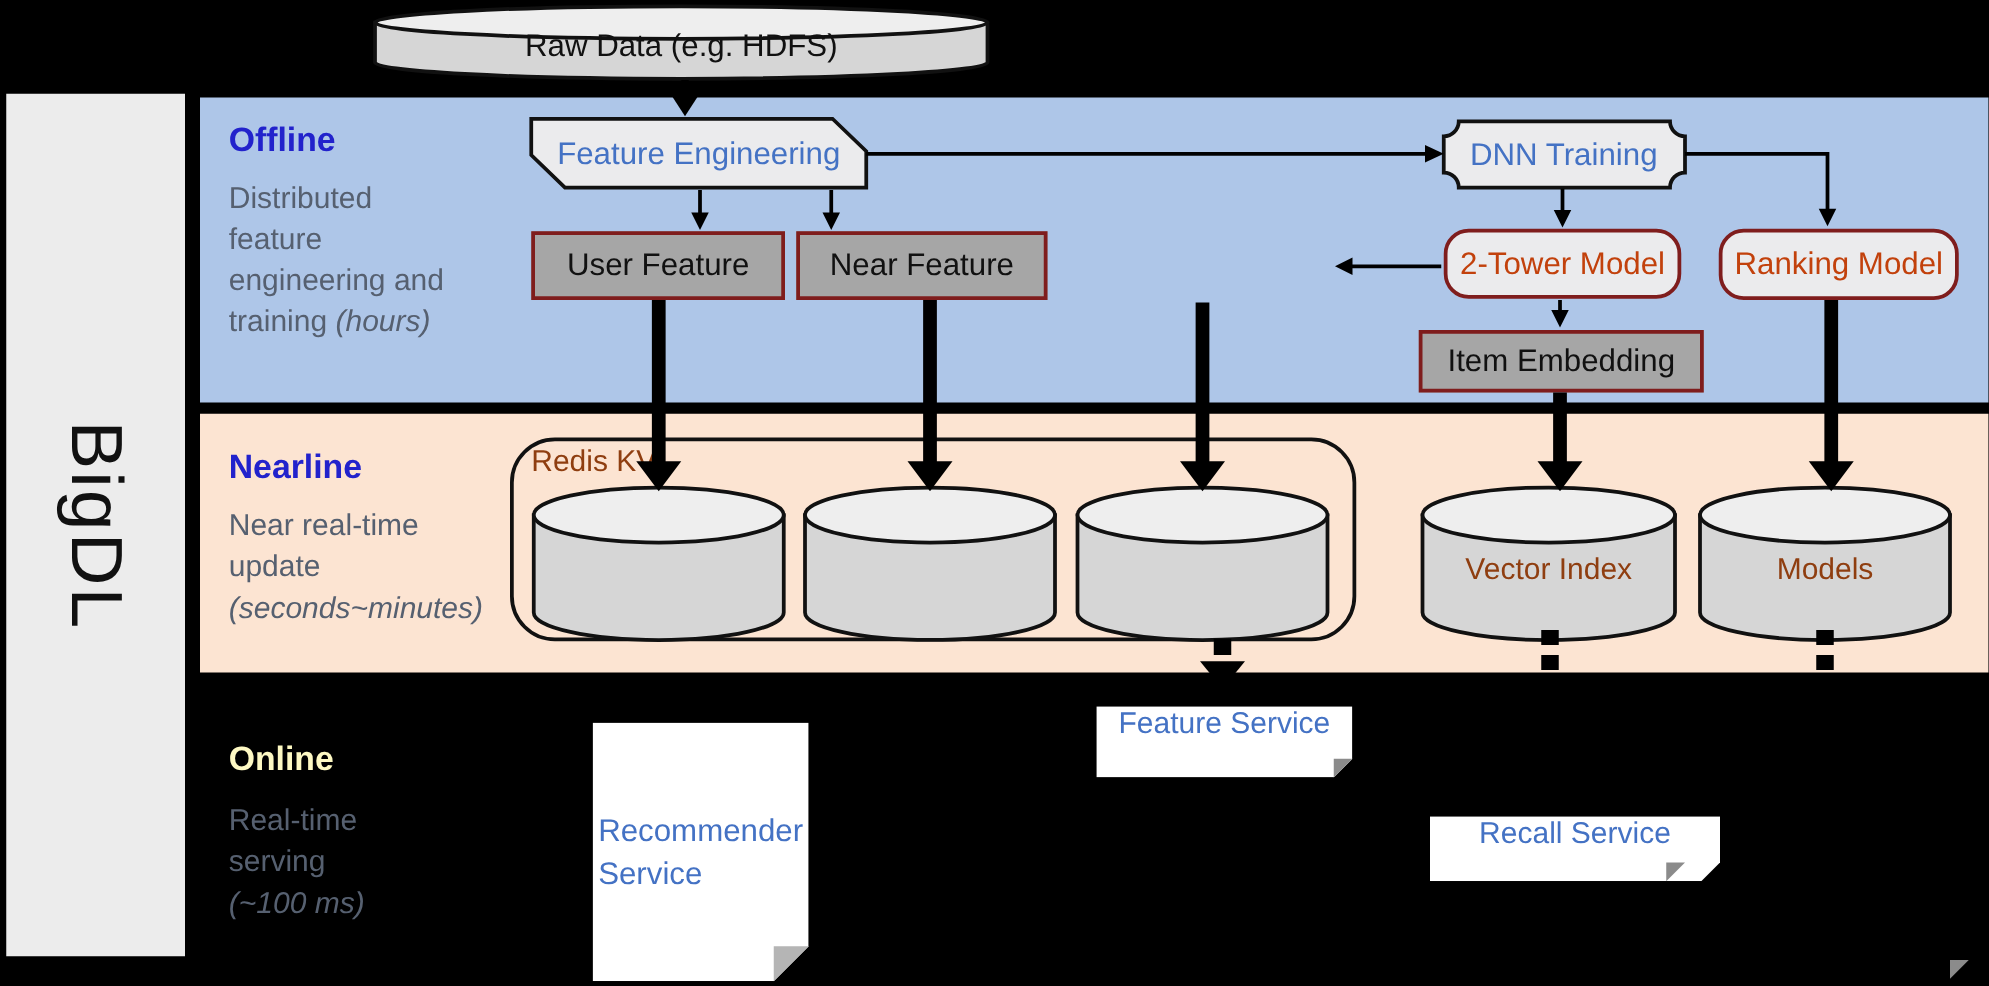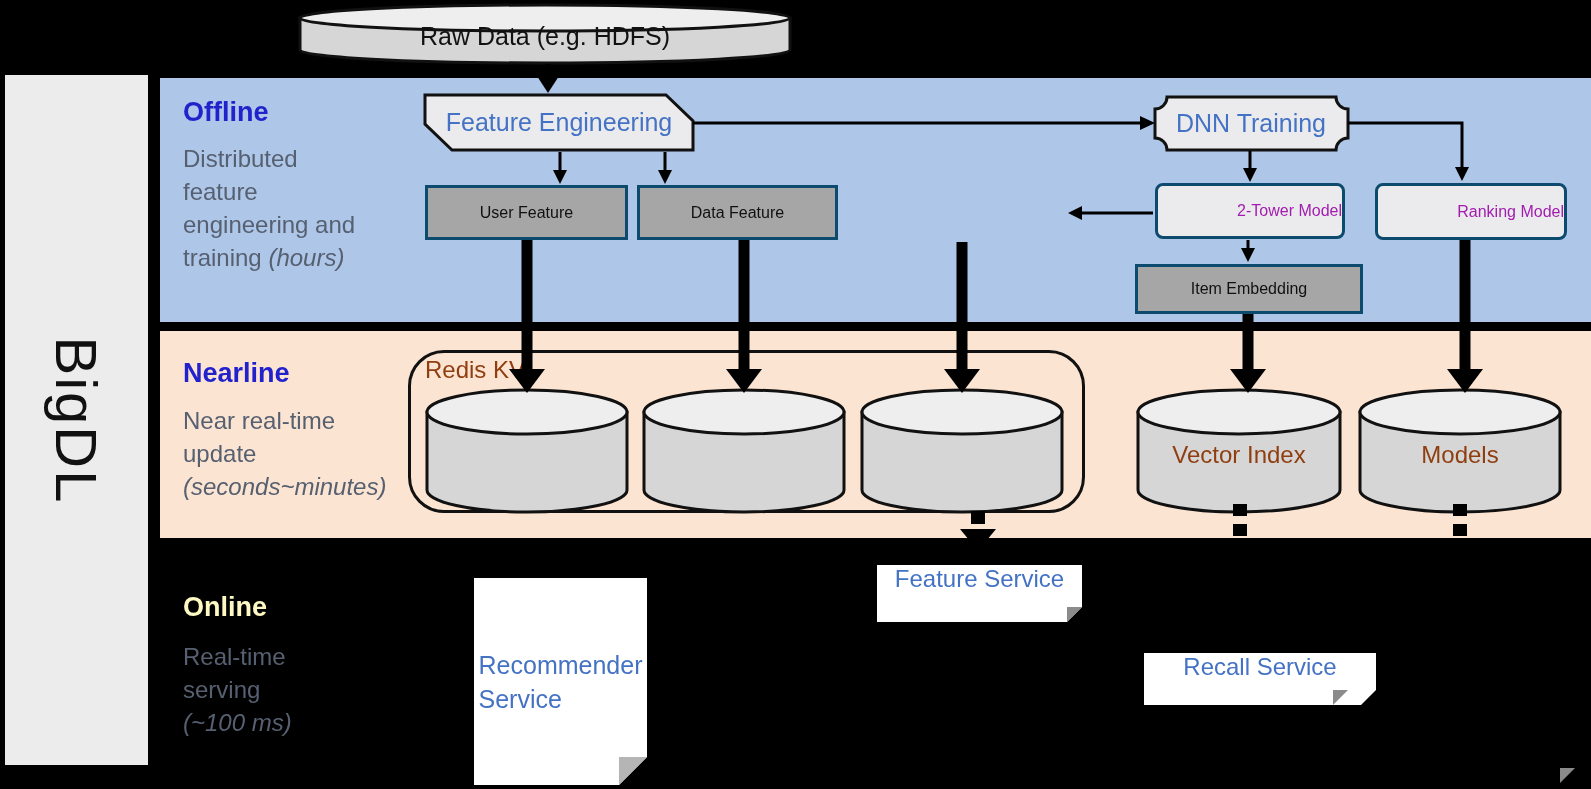--- a/index.html
+++ b/index.html
@@ -12,24 +12,24 @@
   #sidebar .brand{transform:rotate(90deg);font-size:58px;letter-spacing:2px;color:#111;white-space:nowrap;}
   
   #band-offline{left:160px;top:78px;width:1431px;height:244px;background:#aec6e8;}
   #band-nearline{left:160px;top:331px;width:1431px;height:207px;background:#fce4d2;}
   
   .band-title{font-size:27px;font-weight:600;color:#2222cc;}
   .band-sub{font-size:24px;line-height:33px;color:#566070;white-space:pre-line;}
   .band-sub i{font-style:italic;}
   #online-title{color:#fef9c3;}
   
-  .box{box-sizing:border-box;border:3px solid #0c4a6e;display:flex;align-items:center;
-       justify-content:center;text-align:center;font-size:16px;}
+  .box{box-sizing:border-box;border:3px solid #7f1d1d;display:flex;align-items:center;
+       justify-content:center;text-align:center;font-size:25px;}
   .darkbox{background:#a6a6a6;color:#111;}
-  .modelbox{background:#ebebed;border-radius:8px;color:#a21caf;justify-content:flex-end;}
+  .modelbox{background:#ebebed;border-radius:20px;color:#c2410c;}
   
   #redis-frame{left:408px;top:350px;width:677px;height:163px;box-sizing:border-box;
                border:3px solid #111;border-radius:36px;background:transparent;}
   #redis-label{left:425px;top:356px;font-size:24px;color:#8f3e10;}
   
   .service{background:#fff;color:#4472c4;display:flex;align-items:flex-start;justify-content:center;
            font-size:24px;clip-path:polygon(0 0,100% 0,100% calc(100% - 15px),calc(100% - 15px) 100%,0 100%);}
   #doc-recommender{background:#fff;color:#4472c4;display:flex;align-items:center;justify-content:center;
            text-align:left;font-size:25px;line-height:34px;white-space:pre-line;
            clip-path:polygon(0 0,100% 0,100% calc(100% - 28px),calc(100% - 28px) 100%,0 100%);}
@@ -62,21 +62,21 @@
 
   <div class="abs band-title" id="online-title" style="left:183px;top:592px;">Online</div>
   <div class="abs band-sub" style="left:183px;top:640px;width:260px;"><span>Real-time
 serving</span>
     <i>(~100 ms)</i></div>
 
   <div class="abs box darkbox" style="left:425px;top:185px;width:203px;height:55px;">
       <span>User Feature</span>
     </div>
   <div class="abs box darkbox" style="left:637px;top:185px;width:201px;height:55px;">
-      <span>Data Feature</span>
+      <span>Near Feature</span>
     </div>
   <div class="abs box darkbox" style="left:1135px;top:264px;width:228px;height:50px;">
       <span>Item Embedding</span>
     </div>
 
   <div class="abs box modelbox" style="left:1155px;top:183px;width:190px;height:56px;">
       <span>2-Tower Model</span>
     </div>
   <div class="abs box modelbox" style="left:1375px;top:183px;width:192px;height:57px;">
       <span>Ranking Model</span>

